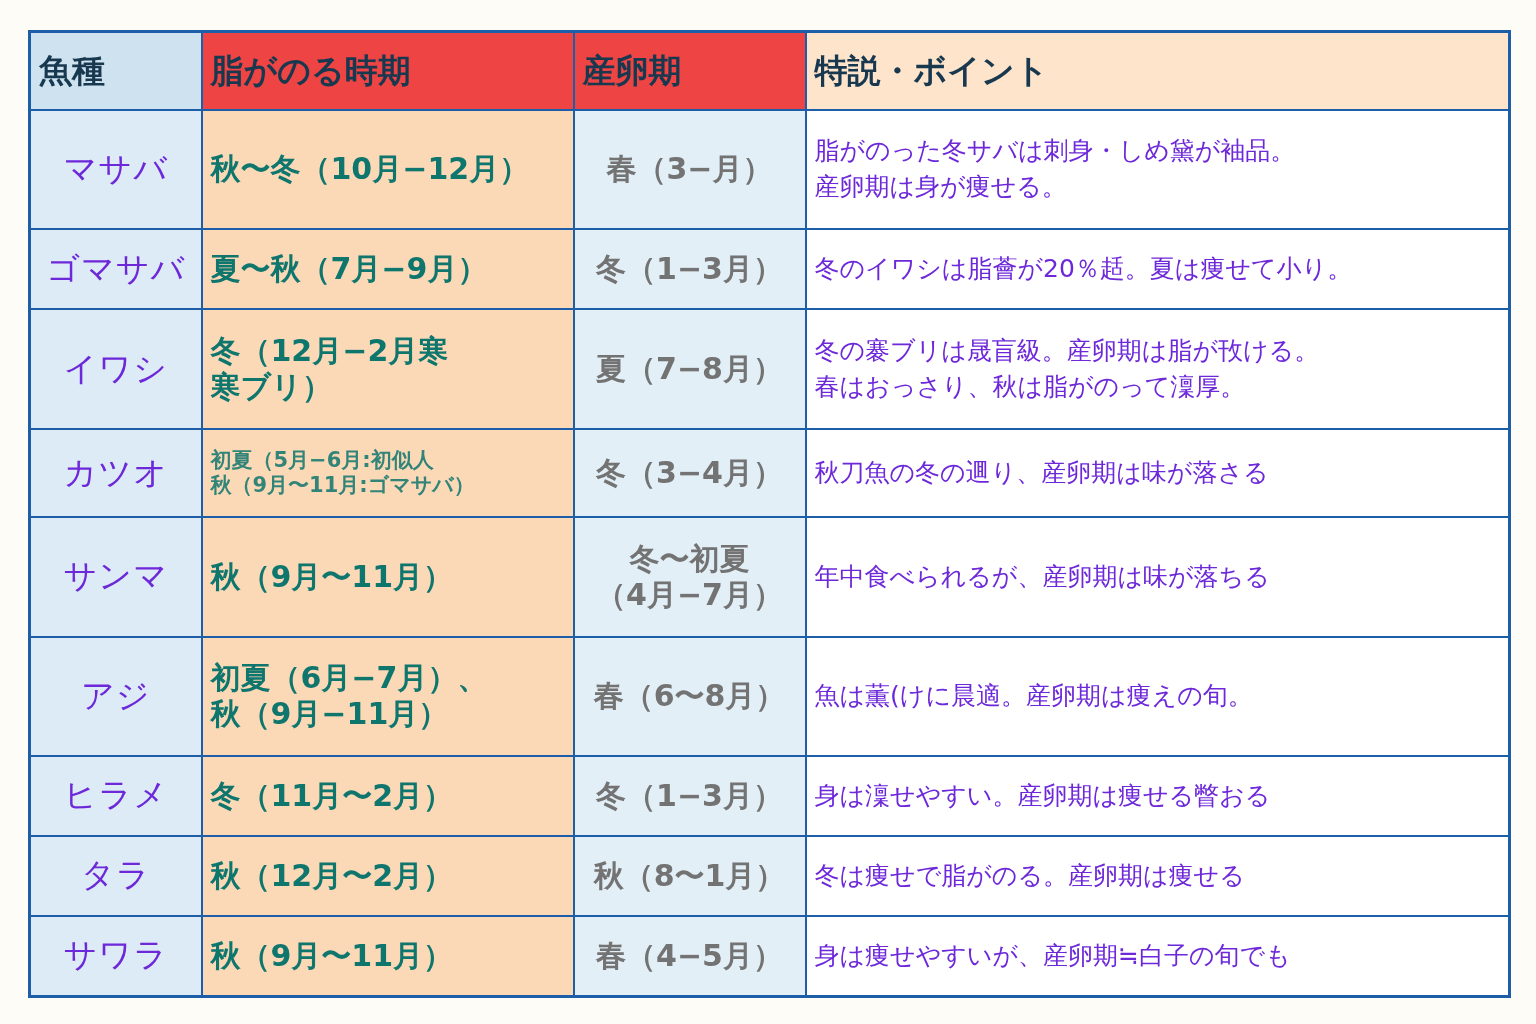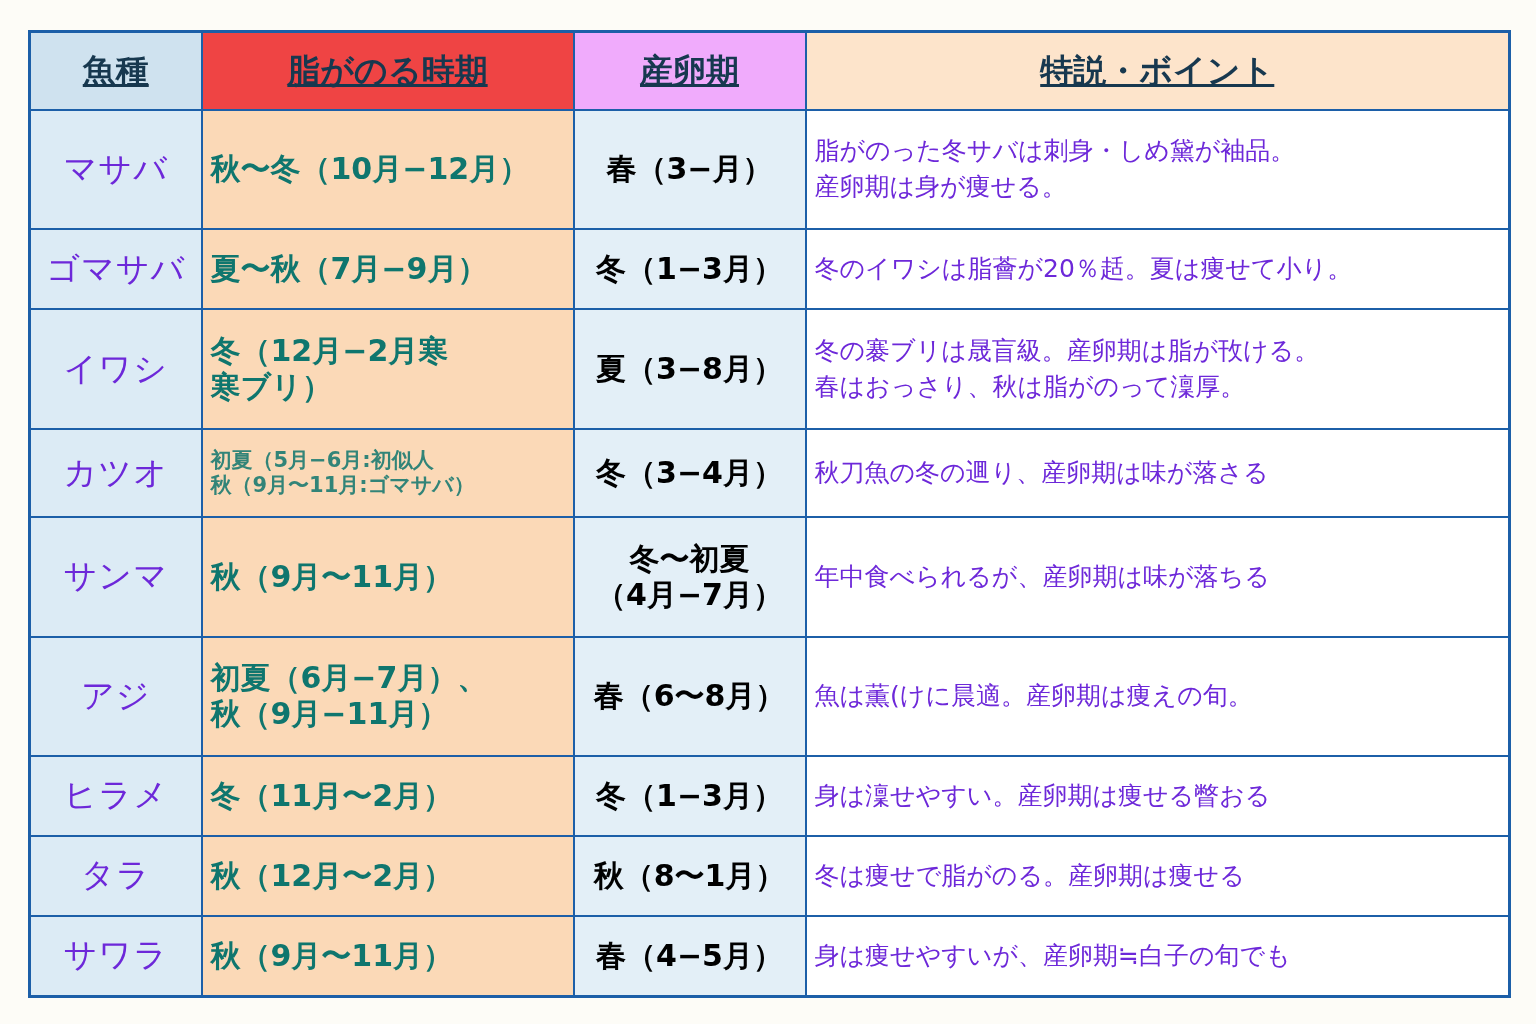--- a/index.html
+++ b/index.html
@@ -36,30 +36,29 @@
   table.fish-table td {
     border: 2px solid #1c5fa8;
     padding: 4px 8px;
     vertical-align: middle;
     box-sizing: border-box;
   }
 
   
   thead th {
     font-weight: bold;
-    text-align: center;
+    text-align: left;
     color: #17384f;
     font-size: 33px;
     line-height: 1.15;
     height: 78px;
-    text-decoration: underline;
   }
   th.h-species { background: #cfe2ef; }
   th.h-fat     { background: #ef4444; }
-  th.h-spawn   { background: #f0abfc; }
+  th.h-spawn   { background: #ef4444; }
   th.h-notes   { background: #fde4cb; margin-left: 9px; }
 
   
   td.species {
     background: #dcebf5;
     text-align: center;
     font-size: 33px;
     color: #6d28d9;
     letter-spacing: 1px;
   }
@@ -69,21 +68,21 @@
     font-size: 30px;
     font-weight: bold;
     color: #0f766e;
     line-height: 1.2;
   }
   td.spawn {
     background: #e3eff7;
     text-align: center;
     font-size: 30px;
     font-weight: bold;
-    color: #000000;
+    color: #737373;
     line-height: 1.2;
   }
   td.notes {
     background: #ffffff;
     text-align: left;
     font-size: 25px;
     color: #6d28d9;
     line-height: 1.45;
     padding-left: 18px;
     padding-right: 12px;
@@ -144,21 +143,21 @@
         </td>
       </tr>
 
       <tr>
         <td class="species">イワシ</td>
         <td class="fat">
           <span class="sub">冬（12月−2月寒</span>
           <span class="sub">寒ブリ）</span>
         </td>
         <td class="spawn">
-          <span class="sub">夏（3−8月）</span>
+          <span class="sub">夏（7−8月）</span>
         </td>
         <td class="notes">
           <span class="sub">冬の褰ブリは晟盲級。産卵期は脂が攼ける。</span>
           <span class="sub">春はおっさり、秋は脂がのって澟厚。</span>
         </td>
       </tr>
 
       <tr>
         <td class="species">カツオ</td>
         <td class="fat">

